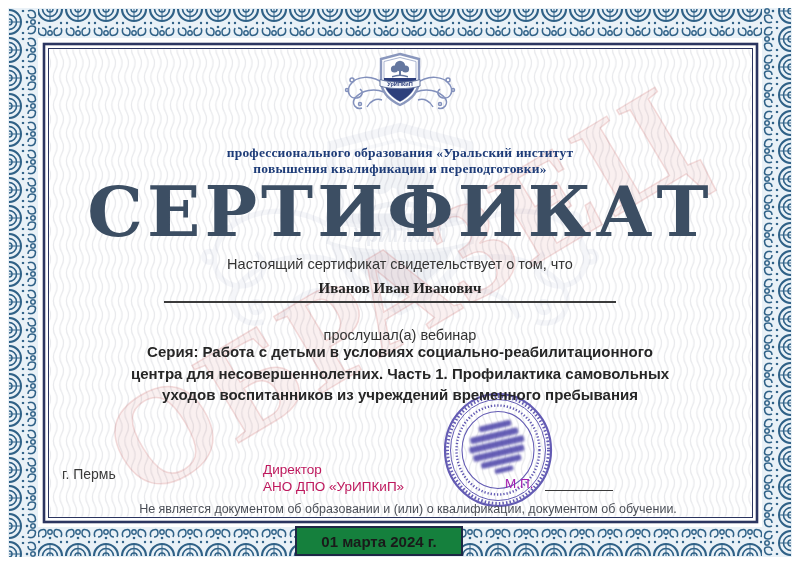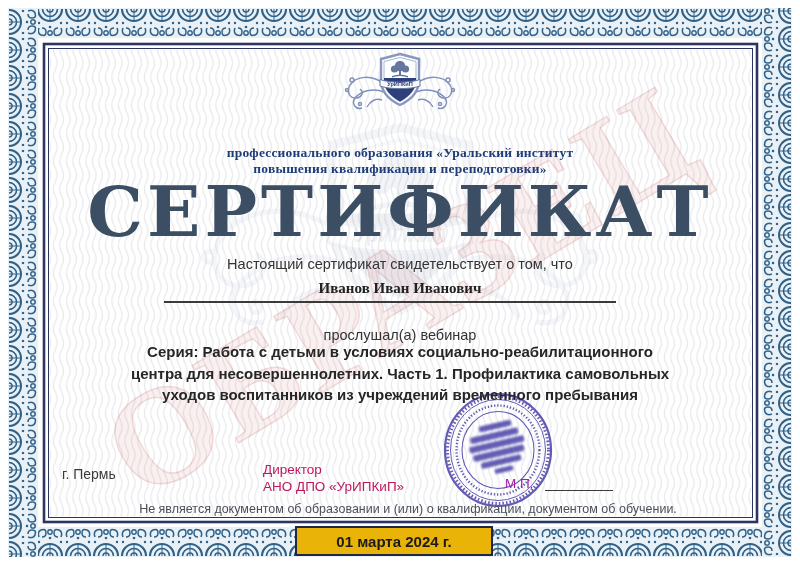--- a/index.html
+++ b/index.html
@@ -21,22 +21,22 @@
   .recipient{font-size:15px; font-weight:bold; color:#222222;font-family:Liberation Serif, serif;}
   .rule{position:absolute; border-top:2px solid #3a3a3a;}
   .action{font-size:14.5px; color:#333333;margin-top:13px;}
   .topic-line{font-size:15px; font-weight:bold; color:#262626; line-height:21.5px;}
   .city{position:absolute; font-size:14px; color:#3a3a3a;}
   .director{position:absolute; font-size:13.5px; line-height:16.5px; color:#be185d;}
   .mp{position:absolute; font-size:13.5px; color:#a21caf;}
   .sig-line{position:absolute; border-top:1.5px solid #3a3a3a;}
   .disclaimer{font-size:12.5px; color:#4b4f57;padding-left:16px;}
   .date-box{
-    position:absolute; left:295px; top:526px; width:198px; height:30px;
-    background:#eab308; border:2px solid #1e2745; box-sizing:border-box;
+    position:absolute; left:295px; top:526px; width:168px; height:30px;
+    background:#15803d; border:2px solid #1e2745; box-sizing:border-box;
     display:flex; align-items:center; justify-content:center;
     font-size:15px; font-weight:bold; color:#1a1a1a;
   }
 </style>
 </head>
 <body>
 
 <div class="cert">
 
   <svg class="layer" width="800" height="565" viewBox="0 0 800 565" aria-hidden="true">

